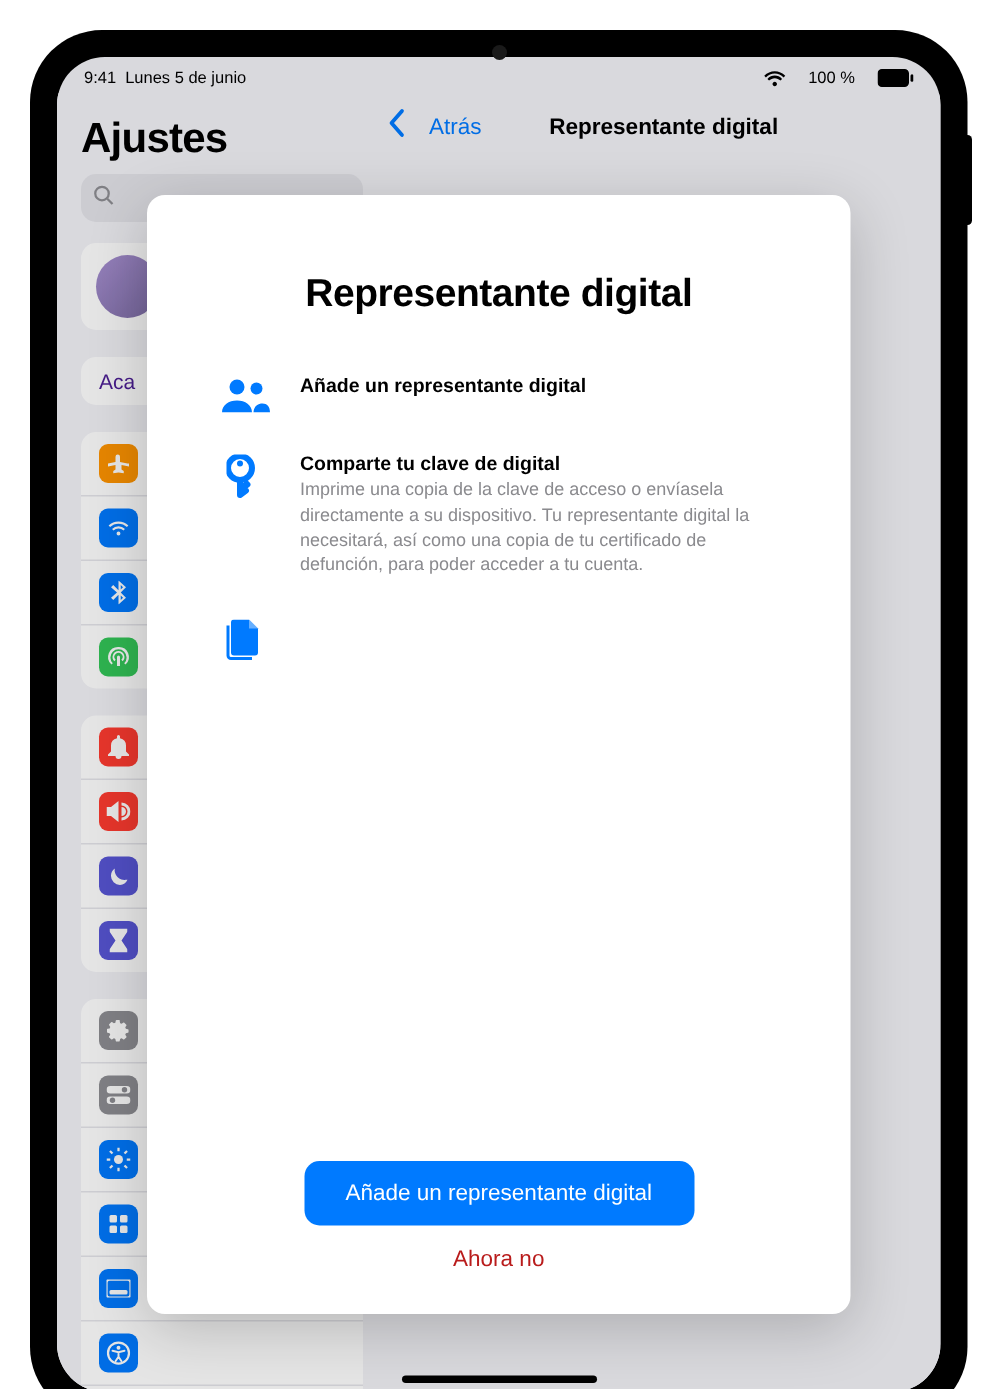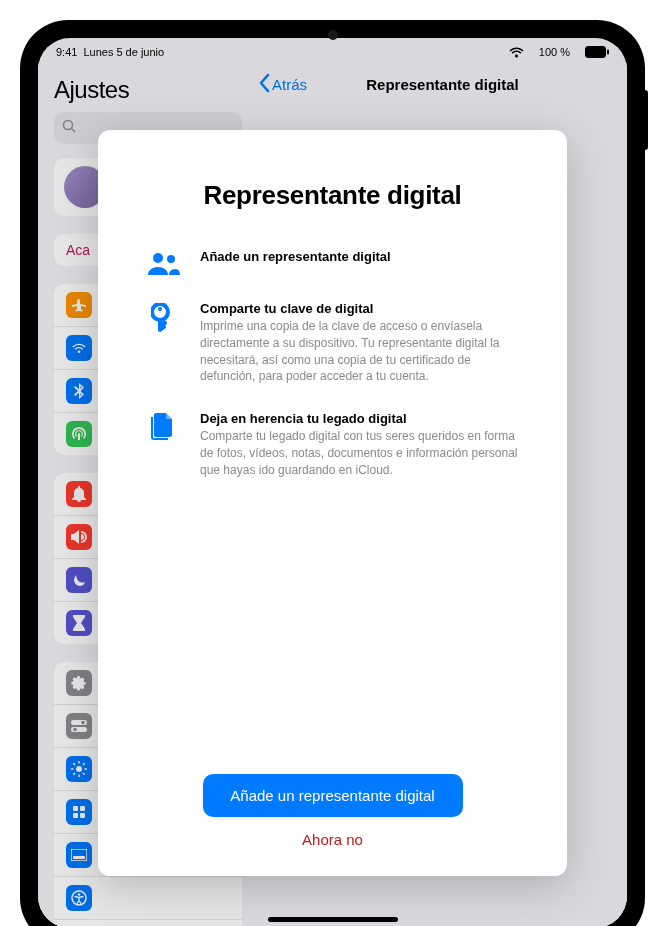--- a/index.html
+++ b/index.html
@@ -101,22 +101,22 @@
     }
     
     .sidebar {
       width: 220px;
       background: #f2f2f7;
       padding: 10px 6px;
       overflow: hidden;
     }
     
     .sidebar-title {
-      font-size: 24px;
-      font-weight: 400;
+      font-size: 28px;
+      font-weight: 700;
       padding: 4px 10px 8px;
       letter-spacing: -0.5px;
     }
     
     .search-bg {
       background: #e4e4e9;
       border-radius: 10px;
       height: 32px;
       margin: 0 10px 14px;
       display: flex;
@@ -169,21 +169,21 @@
       display: flex;
       align-items: center;
       justify-content: center;
       flex-shrink: 0;
       color: #fff;
       font-size: 14px;
     }
     
     .sidebar-label {
       font-size: 14px;
-      color: #be185d;
+      color: #4c1d95;
       white-space: nowrap;
     }
     
     .content-area {
       flex: 1;
       background: #f2f2f7;
       position: relative;
     }
     
     .nav-bar {
@@ -511,21 +511,21 @@
       </div>
 
       <div class="content-area">
         <div class="nav-bar">
           <div class="back-button">
             <span>
               <svg width="12" height="20" viewBox="0 0 12 20">
                   <path d="M10 2L3 10l7 8" stroke="#007aff" stroke-width="2.5" fill="none" stroke-linecap="round" stroke-linejoin="round"></path>
                 </svg>
             </span>
-            <span style="margin-left:2px">Atrás</span>
+            <span style="margin-left:16px">Atrás</span>
           </div>
           <div class="nav-title">Representante digital</div>
         </div>
       </div>
     </div>
 
     <div class="modal-overlay"></div>
 
     <div class="modal">
       <div class="modal-title">Representante digital</div>
@@ -557,24 +557,20 @@
     </div>
   </div>
           <div class="feature-row">
     <div class="feature-icon">
               <svg width="28" height="28" viewBox="0 0 28 28" fill="#007aff">
                 <path d="M6 0h10l6 6v16a2 2 0 01-2 2H6a2 2 0 01-2-2V2a2 2 0 012-2z"></path>
                 <path d="M2 4v20a2 2 0 002 2h14" stroke="#007aff" stroke-width="2" fill="none"></path>
                 <path d="M16 0v6h6" fill="#fff" opacity="0.4"></path>
               </svg>
             </div>
-    <div class="feature-text">
-      <div class="feature-heading">Deja en herencia tu legado digital</div>
-      <div class="feature-desc">Comparte tu legado digital con tus seres queridos en forma de fotos, vídeos, notas, documentos e información personal que hayas ido guardando en iCloud.</div>
-    </div>
   </div>
         </div>
 
       <div class="modal-actions">
         <button class="primary-button">Añade un representante digital</button>
         <button class="secondary-button">Ahora no</button>
       </div>
     </div>
 
     <div class="home-indicator"></div>

